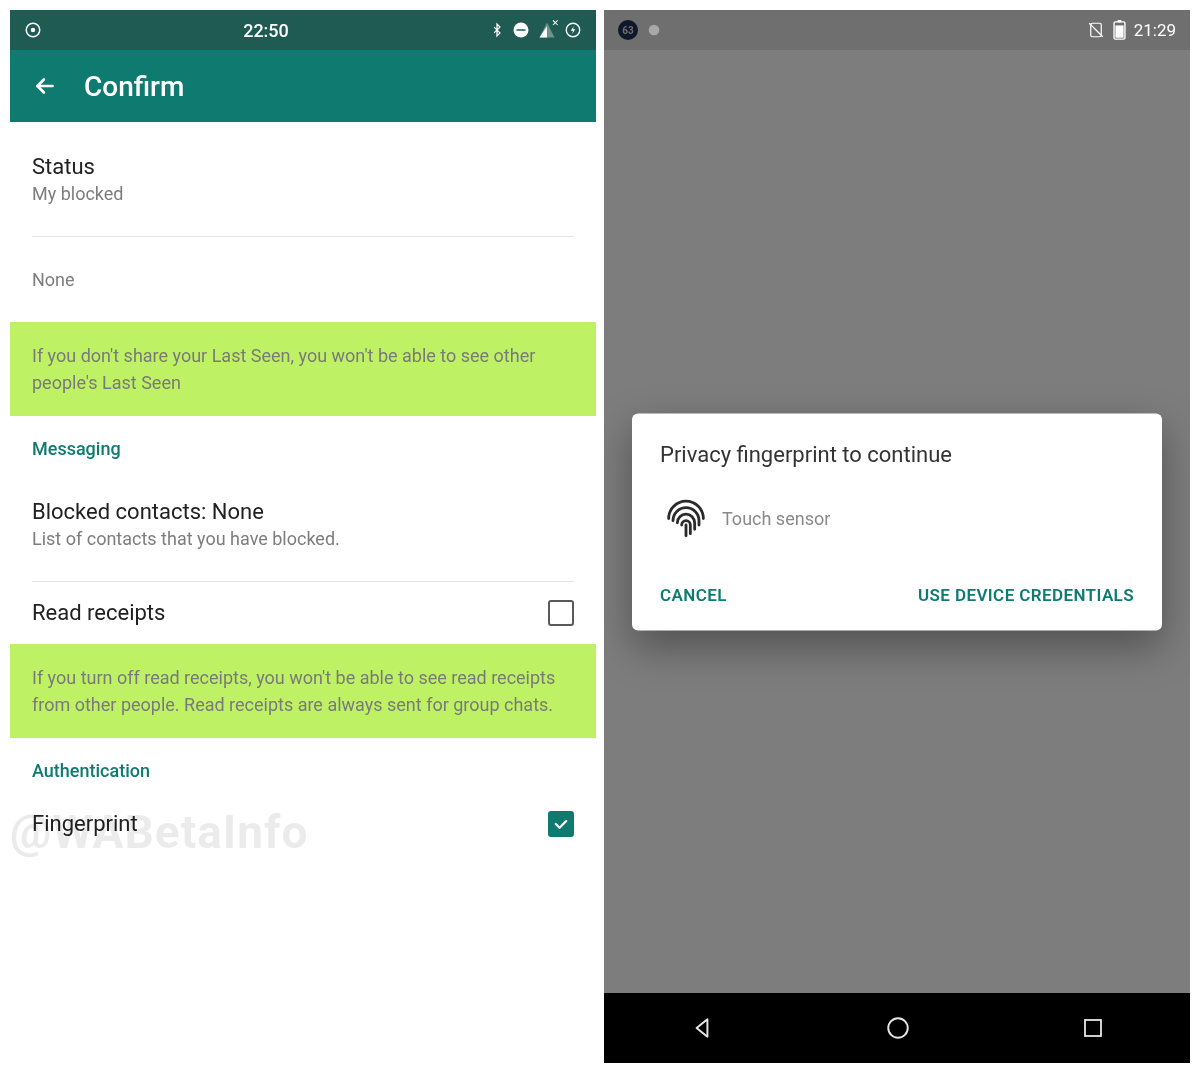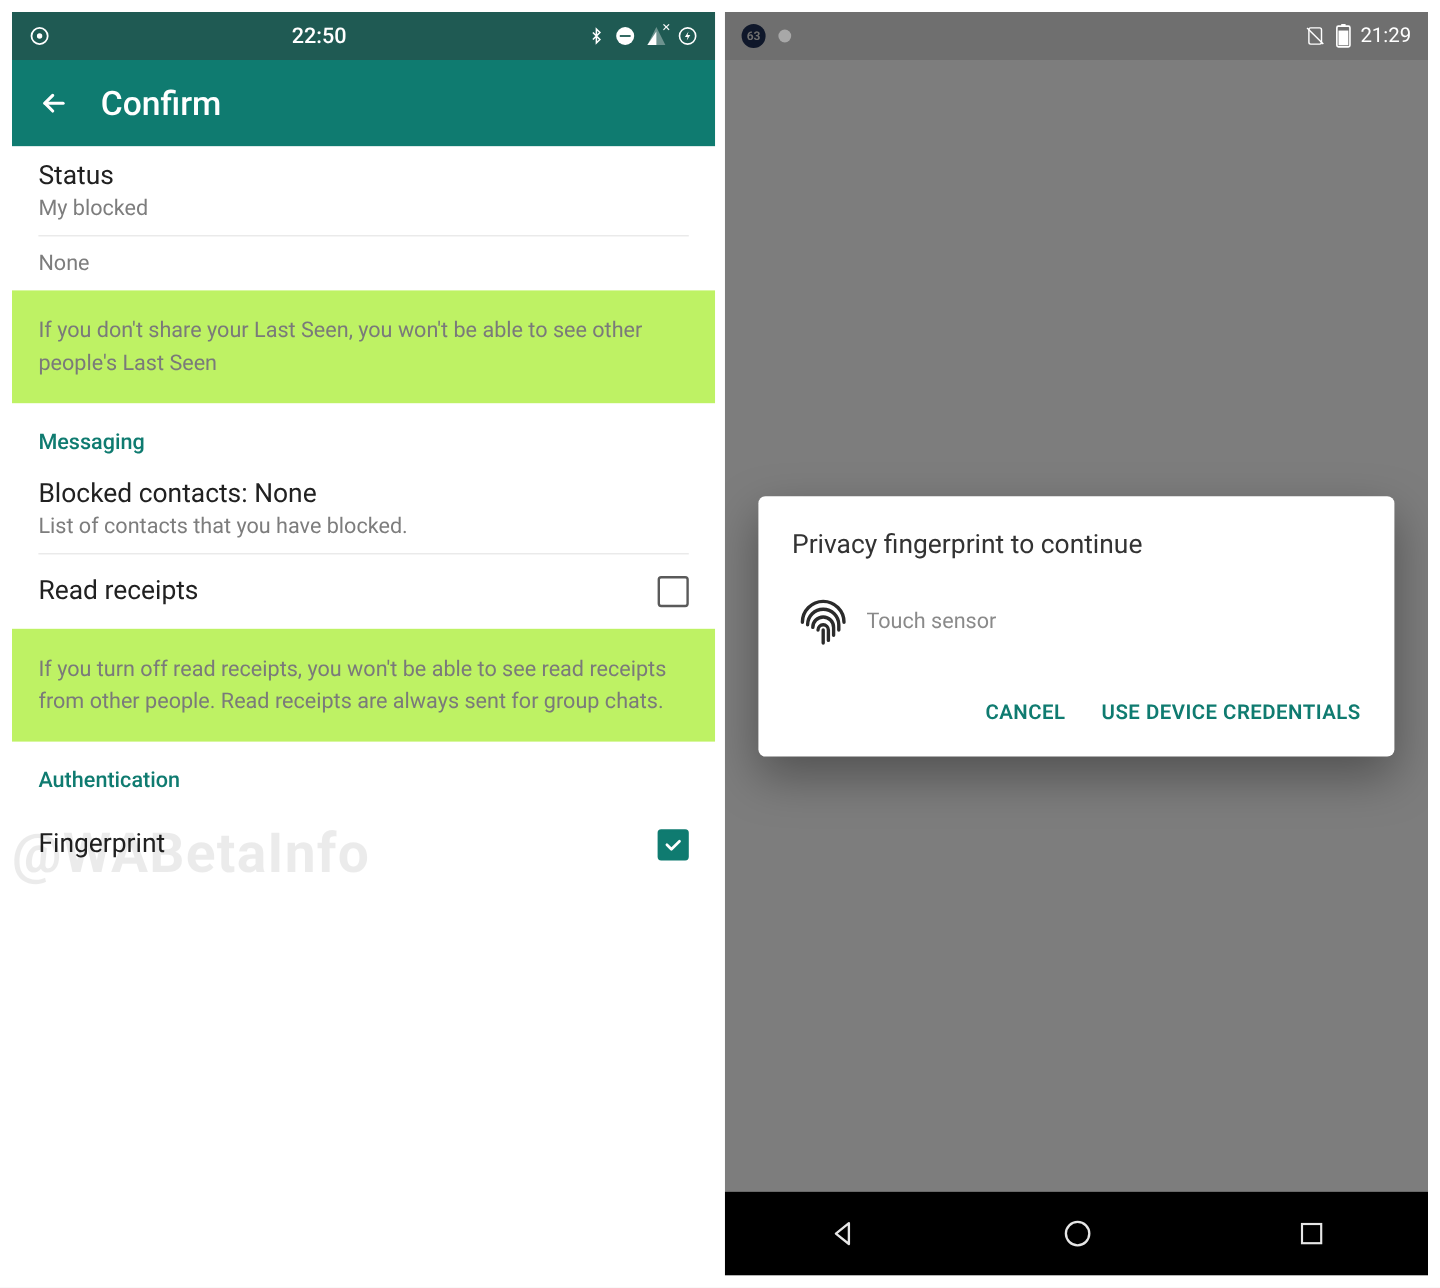--- a/index.html
+++ b/index.html
@@ -15,39 +15,39 @@
   .sb-gray{background:#6f6f6f;}
   .sb-center{flex:1;text-align:center;font-weight:500;}
   .sb-left{display:flex;align-items:center;gap:8px;}
   .sb-right{display:flex;align-items:center;gap:8px;}
   
   .appbar{height:72px;background:#0f7b70;display:flex;align-items:center;padding:0 18px;color:#fff;}
   .appbar .back{width:34px;height:34px;display:flex;align-items:center;justify-content:center;margin-right:22px;}
   .appbar .title{font-size:28px;font-weight:500;}
   
   .list{background:#fff;}
-  .row{padding:12px 22px;}
+  .row{padding:32px 22px;}
   .row .label{font-size:22px;color:#212121;margin-bottom:4px;}
   .row .sub{font-size:18px;color:#7d7d7d;}
   .divider{height:1px;background:#e5e5e5;margin:0 22px;}
   .info{background:#bef264;color:#7a7a7a;font-size:18px;line-height:1.5;padding:20px 22px;}
   .section{color:#0f7b70;font-size:18px;font-weight:500;padding:22px 22px 8px;}
   .row-check{display:flex;align-items:flex-start;justify-content:space-between;padding:18px 22px;}
   .row-check .label{font-size:22px;color:#212121;}
   .checkbox{width:26px;height:26px;border:2.5px solid #5a5a5a;border-radius:3px;display:flex;align-items:center;justify-content:center;}
   .checkbox.checked{background:#0f7b70;border-color:#0f7b70;}
   .checkbox.checked svg{display:block;}
   .checkbox svg{display:none;}
   
   .phone-right .body{position:relative;background:#7d7d7d;height:calc(100% - 40px - 70px);}
   .dialog{position:absolute;left:28px;right:28px;top:50%;transform:translateY(-50%);background:#fff;border-radius:6px;padding:28px 28px 16px;box-shadow:0 16px 40px rgba(0,0,0,0.35);}
   .dialog h2{font-size:22px;font-weight:400;color:#333;margin-bottom:26px;}
   .fp-row{display:flex;align-items:center;gap:10px;margin-bottom:30px;}
   .fp-row .hint{color:#8a8a8a;font-size:18px;}
-  .dialog-actions{display:flex;justify-content:flex-end;gap:30px;}
+  .dialog-actions{display:flex;justify-content:space-between;gap:30px;}
   .dialog-actions .btn{color:#0f7b70;font-weight:600;font-size:17px;letter-spacing:0.4px;padding:10px 0;}
   
   .navbar{position:absolute;bottom:0;left:0;right:0;height:70px;background:#000;display:flex;align-items:center;justify-content:space-around;}
   .navbar svg{opacity:0.9;}
   
   .watermark{position:absolute;left:0;bottom:-4px;font-size:46px;font-weight:700;color:rgba(0,0,0,0.08);letter-spacing:1px;}
   .wm2{position:absolute;left:50%;top:50%;transform:translate(-50%,-50%) rotate(18deg);font-size:58px;font-weight:700;color:rgba(0,0,0,0.06);letter-spacing:2px;white-space:nowrap;pointer-events:none;}
   svg{display:block;}
 </style>
 </head>

